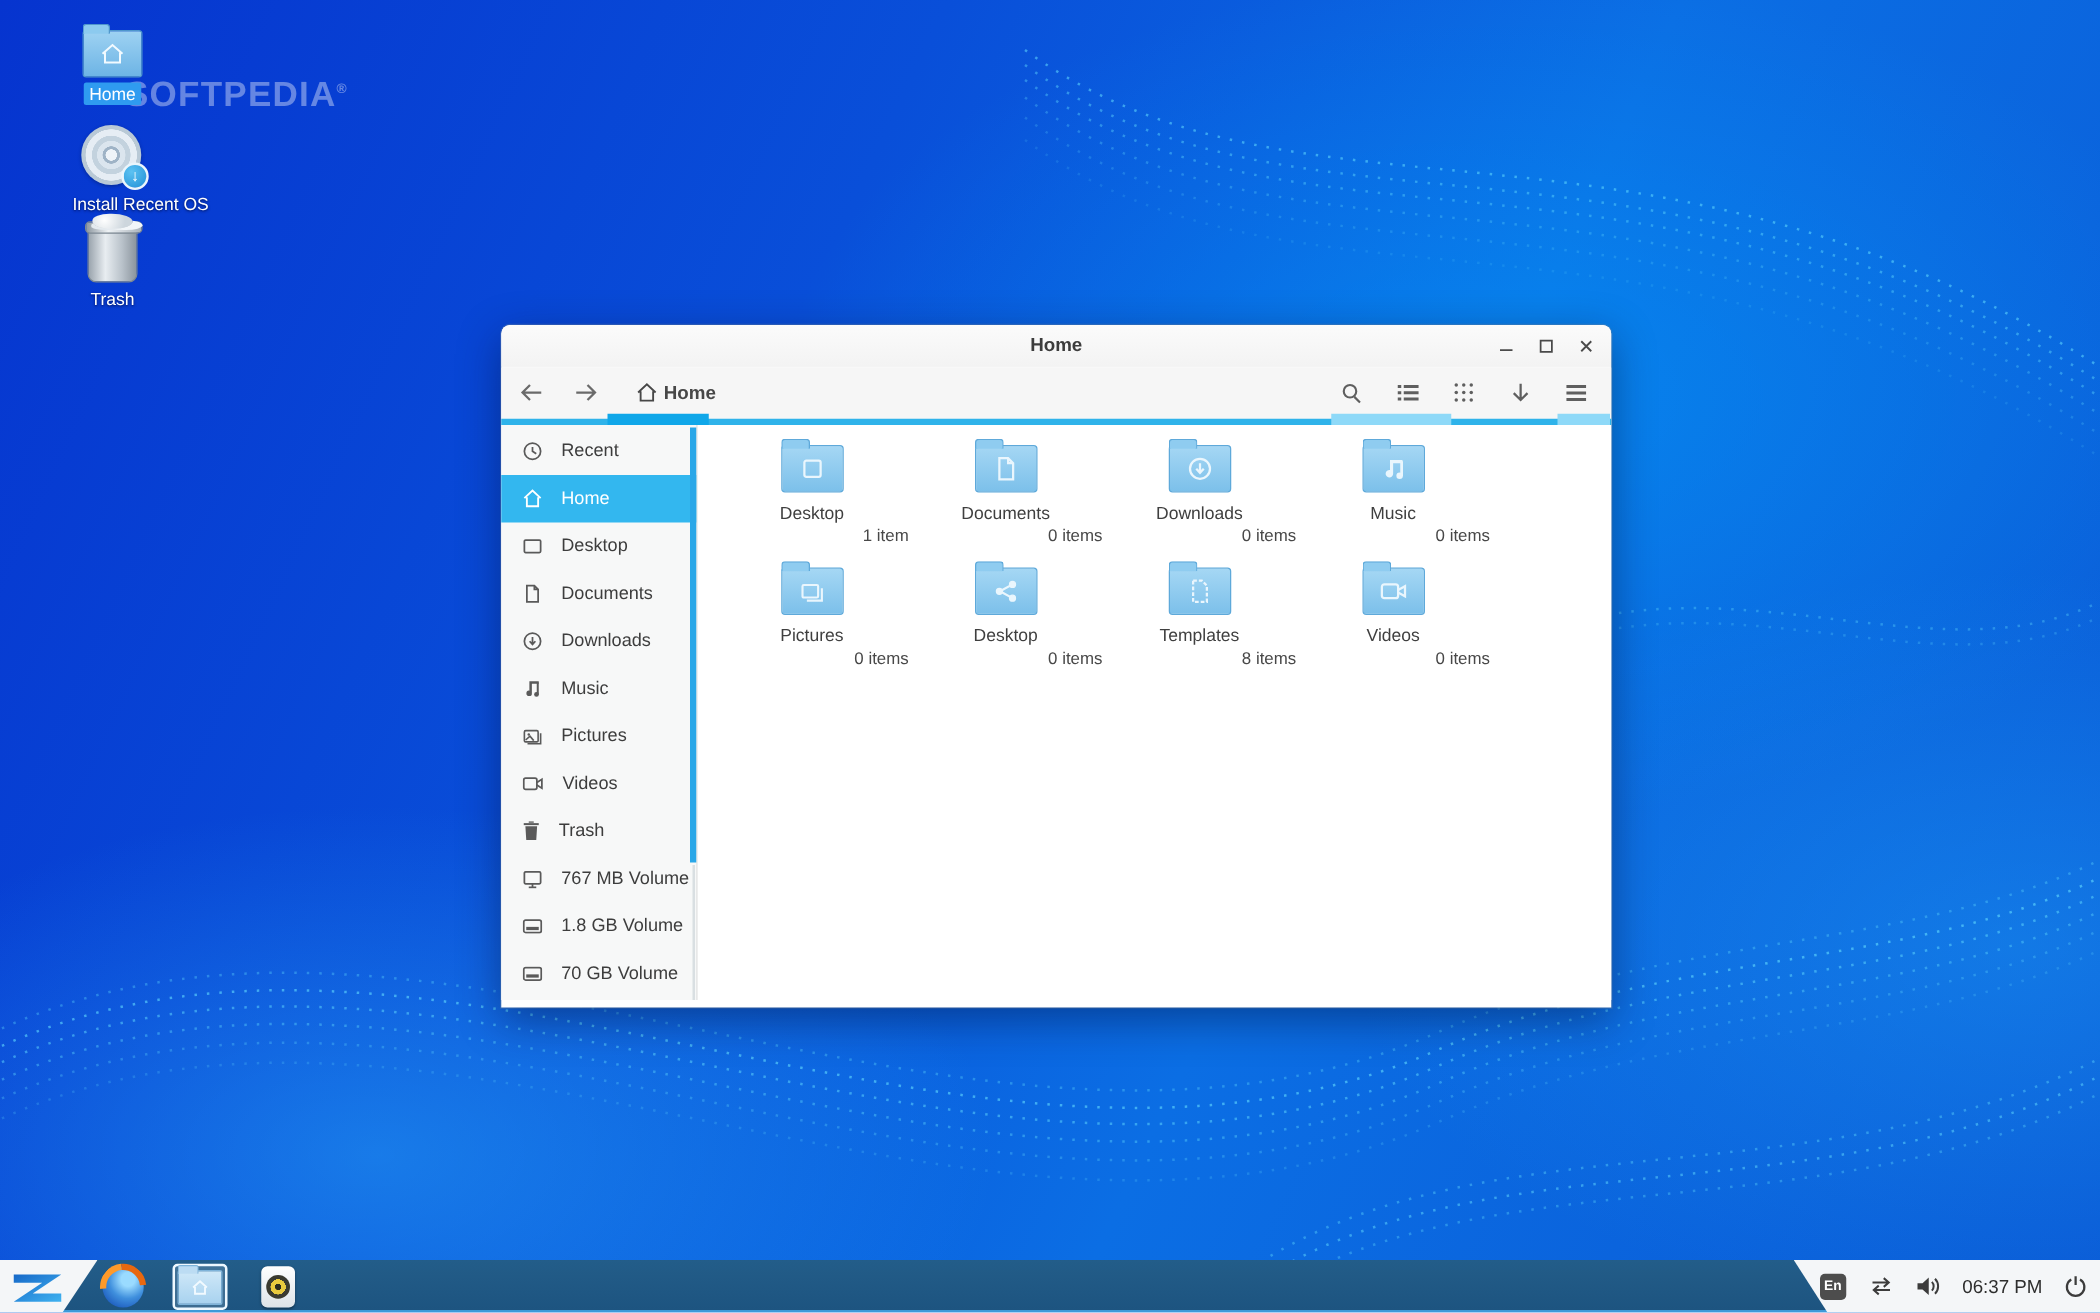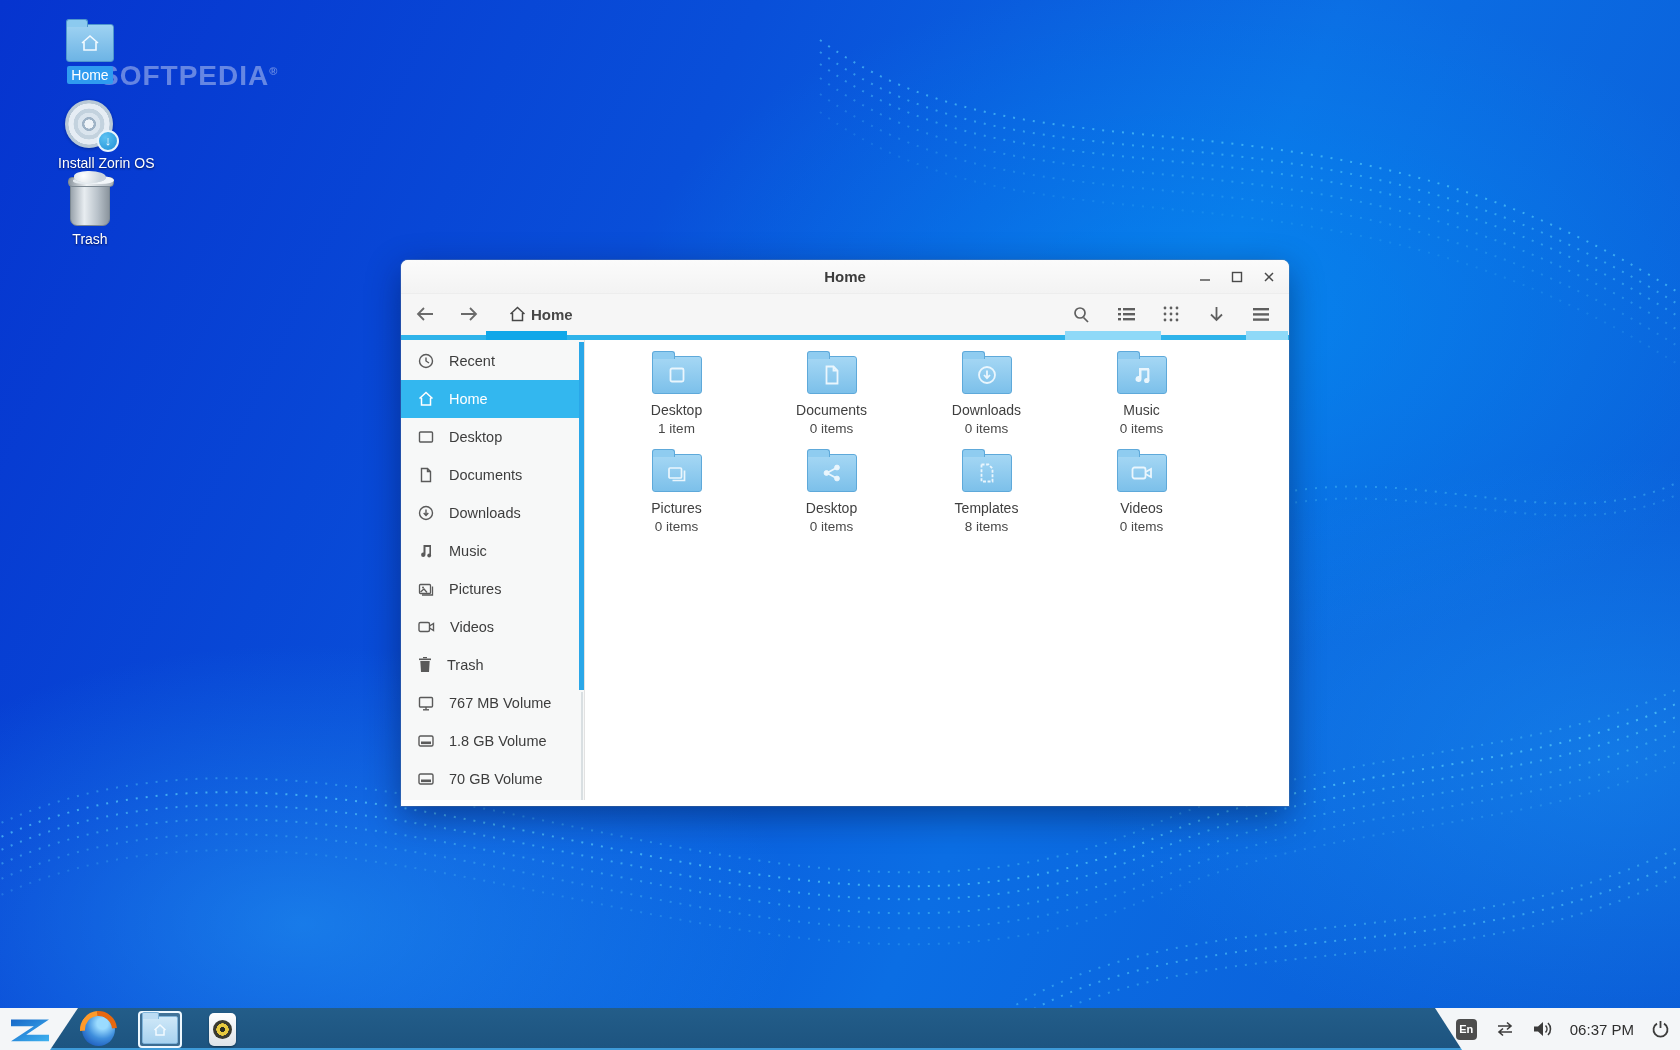--- a/index.html
+++ b/index.html
@@ -73,39 +73,39 @@
   .crumb { display:flex; align-items:center; gap:5px; height:40px; padding:0 10px; color:#474747;
     font-size:15px; font-weight:bold; }
   .toolsR { position:absolute; right:14px; top:0; height:40px; display:flex; align-items:center; gap:17px; }
   .accent { position:absolute; left:0; right:0; bottom:0; height:5px; background:#2fb3ea; }
   .acc-seg { position:absolute; bottom:0; height:9px; }
   .acc-home { left:85px; width:81px; background:#10a7e9; }
   .acc-l1 { left:664px; width:96px; background:#8ed9f8; }
   .acc-l2 { left:845px; width:42px; background:#8ed9f8; }
 
   .wbody { display:flex; height:460px; }
-  .sidebar { position:relative; width:184px; background:#f7f8f8; border-right:1px solid #e2e2e2; padding-top:2px; }
+  .sidebar { position:relative; width:157px; background:#f7f8f8; border-right:1px solid #e2e2e2; padding-top:2px; }
   .side-item { height:38px; display:flex; align-items:center; padding-left:17px; gap:15px;
     font-size:14.5px; color:#3d3d3d; cursor:default; }
   .side-item svg { flex:0 0 auto; }
   .side-item.selected { background:#33b7ef; color:#fff; }
   .sb-thumb { position:absolute; right:0; top:2px; width:5px; height:348px; background:#2aa7e8; }
   .sb-track { position:absolute; right:1px; top:352px; width:2px; bottom:0; background:#d9dfe2; }
 
   .content { flex:1; background:#fff; padding:12px 0 0 14px; }
   .grid { display:grid; grid-template-columns:repeat(4, 155px); row-gap:14px; }
   .tile { text-align:center; padding-top:4px; cursor:default; }
   .folder { position:relative; width:50px; height:38px; margin:0 auto;
     background:linear-gradient(180deg,#a5d7f4,#7cc0ea);
     border:1px solid #5ea9da; border-radius:3px; }
   .folder::before { content:''; position:absolute; top:-6px; left:-1px; width:21px; height:7px;
     background:#8fccf0; border:1px solid #5ea9da; border-bottom:none; border-radius:3px 3px 0 0; }
   .folder svg { position:absolute; left:50%; top:50%; transform:translate(-50%,-50%); }
   .fname { margin-top:8px; font-size:14px; color:#3f3f3f; }
-  .fcount { margin-top:3px; font-size:13.5px; color:#484848; }
+  .fcount { margin-top:3px; font-size:13.5px; color:#484848;text-align:right; }
 
   
   .taskbar { position:absolute; left:0; bottom:0; width:1680px; height:42px;
     background:linear-gradient(#235d89,#1d5480); border-bottom:2px solid #3e9ad8; }
   .tb-left { position:absolute; left:0; top:0; width:80px; height:42px; background:#f4f6f8;
     clip-path:polygon(0 0, 78px 0, 50px 100%, 0 100%); }
   .zlogo { position:absolute; left:4px; top:2px; }
   .tb-right { position:absolute; right:0; top:0; width:245px; height:42px; background:#f4f6f8;
     clip-path:polygon(0 0, 100% 0, 100% 100%, 27px 100%); }
   .appbtn { position:absolute; top:3px; width:44px; height:37px; display:flex;
@@ -177,21 +177,21 @@
       </svg>
     </div>
     <div><span class="dlabel selected">Home</span></div>
   </div>
 
   <div class="dicon" style="top:100px;">
     <div class="cdwrap">
       <div class="cd"></div>
       <div class="cdbadge">↓</div>
     </div>
-    <div><span class="dlabel">Install Zorin OS</span></div>
+    <div><span class="dlabel">Install Recent OS</span></div>
   </div>
 
   <div class="dicon" style="top:180px;">
     <div class="trashcan"></div>
     <div><span class="dlabel">Trash</span></div>
   </div>
 
   <div class="window">
     <div class="titlebar">
       <div class="title">Home</div>

